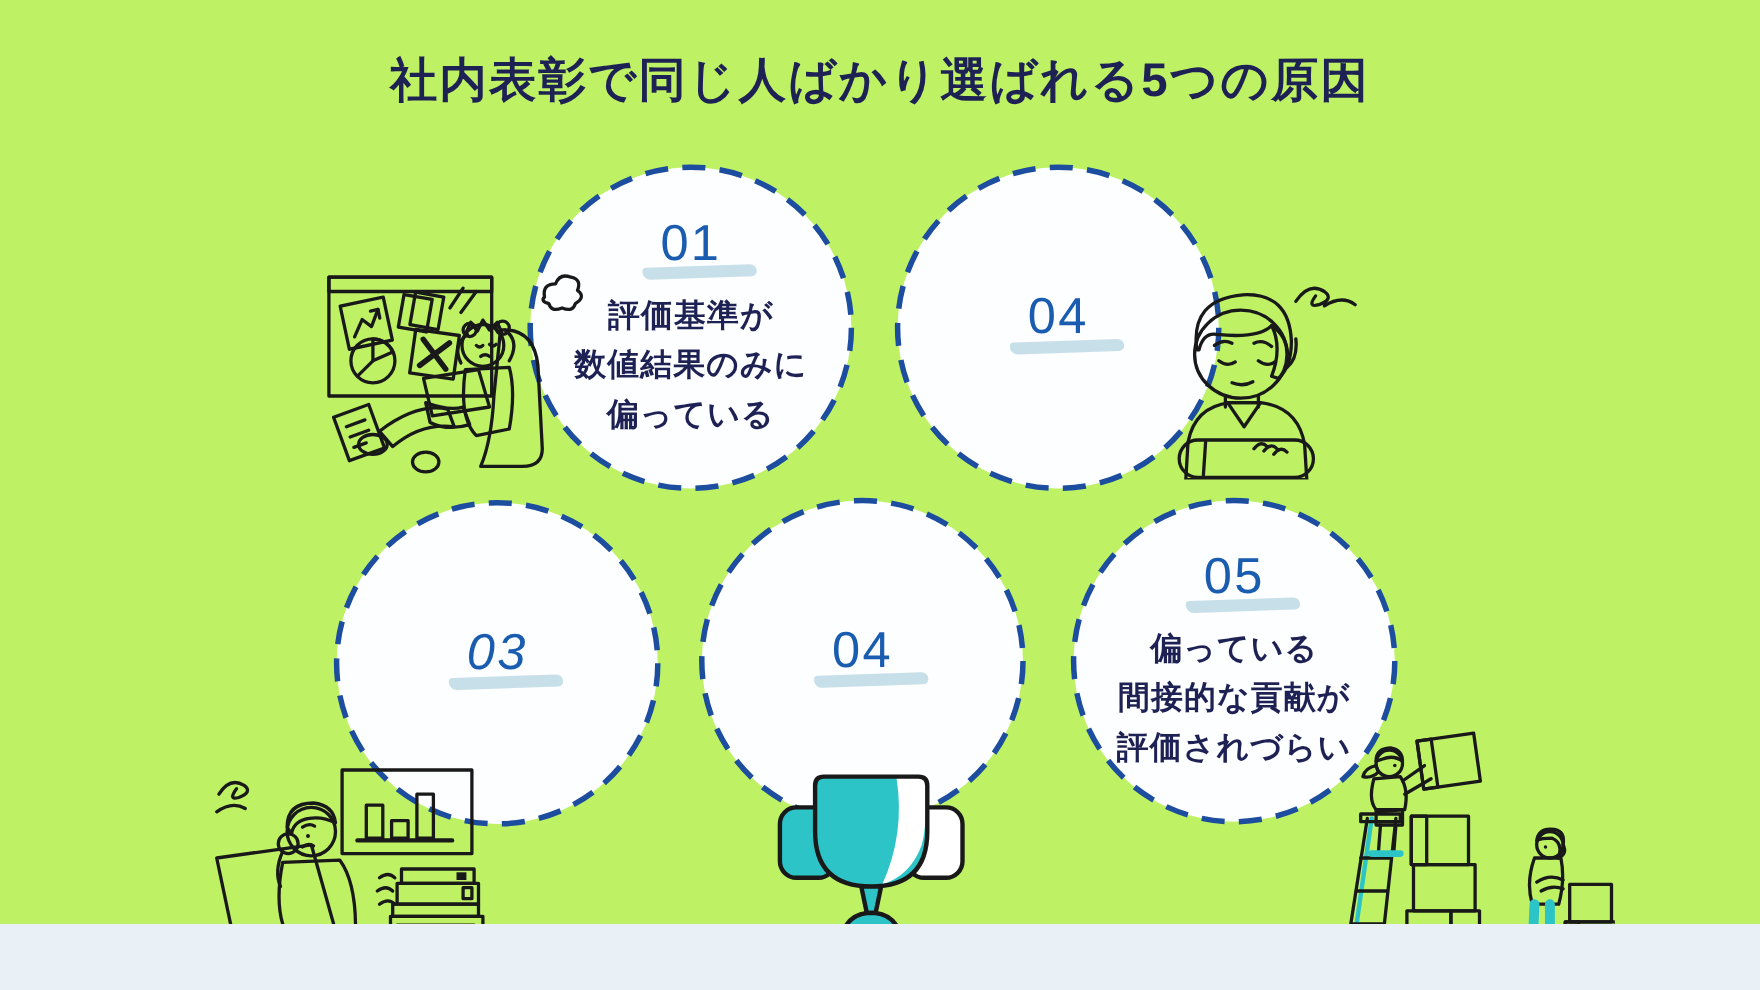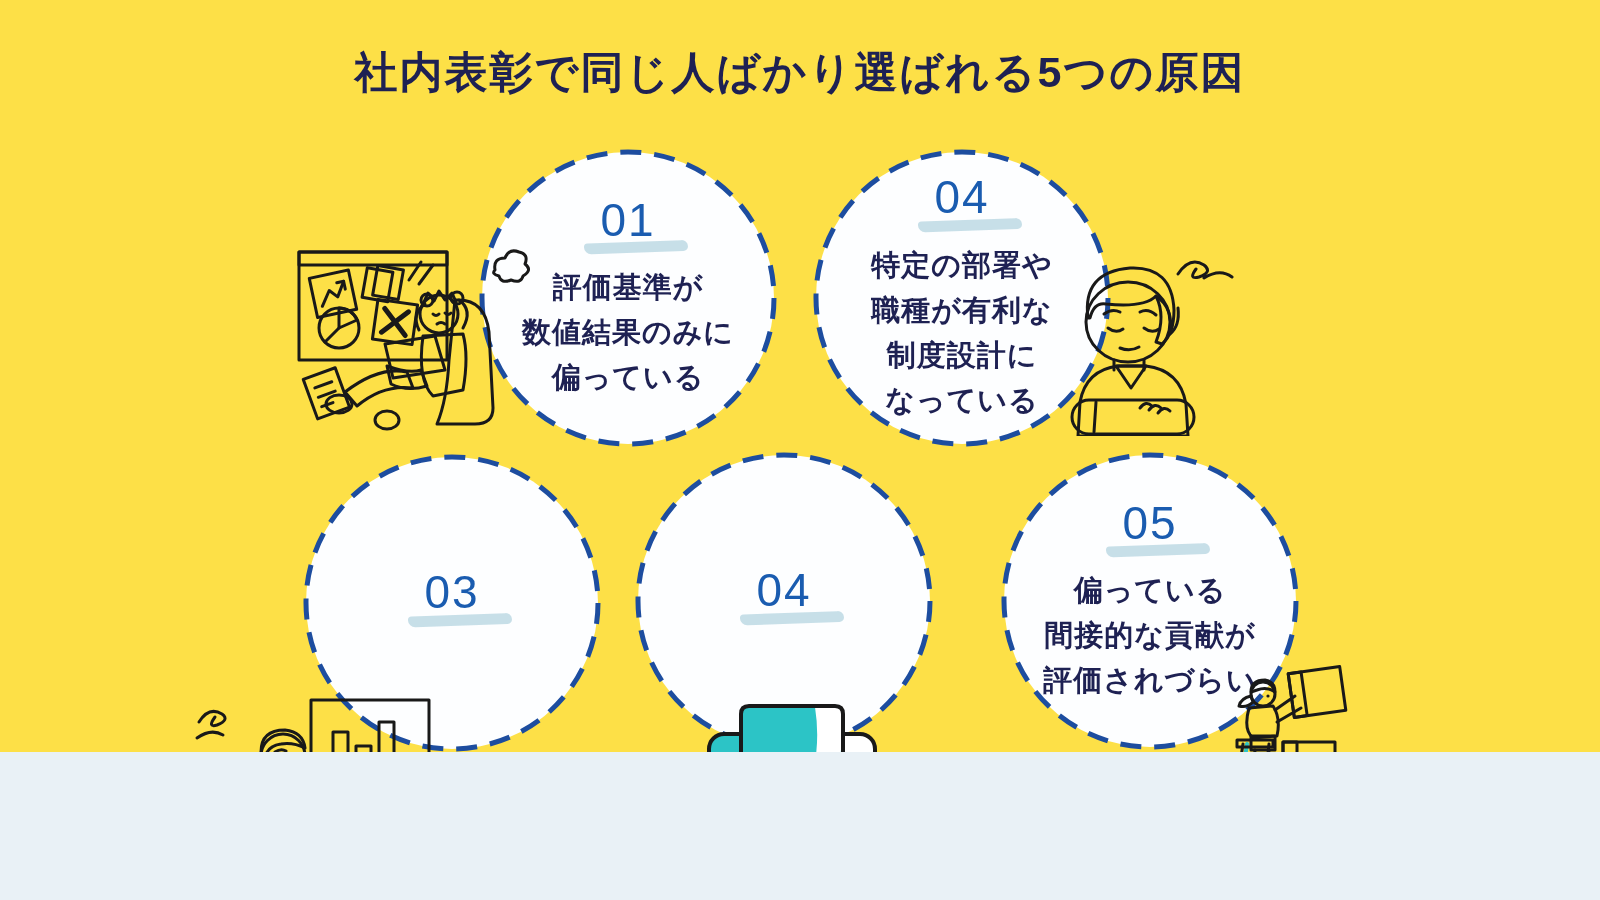--- a/index.html
+++ b/index.html
@@ -2,22 +2,22 @@
 <html lang="ja"><head>
 <meta charset="utf-8">
 <style>
   html,body{margin:0;padding:0;}
   body{
     font-family:"Liberation Sans","DejaVu Sans",sans-serif;
     background:#e9f1f6;
   }
   .canvas{
     position:relative;
-    width:1600px;height:752px;
-    background:#fde047;
+    width:1600px;height:840px;
+    background:#bef264;
     overflow:hidden;
   }
   .title{
     position:absolute;
     left:0;right:0;top:44px;
     margin:0;
     text-align:center;
     font-size:43px;
     font-weight:800;
     letter-spacing:2px;
@@ -83,48 +83,44 @@
     </div>
   </section>
 
   <section class="cause" style="left:812px;top:148px;">
     <svg class="ring" viewBox="0 0 300 300">
       <circle cx="150" cy="150" r="146" fill="#fdfeff" stroke="#1d4d9f" stroke-width="5" stroke-dasharray="21 13"></circle>
     </svg>
     <div class="cause-content">
       <div class="cause-num">04</div>
       <div class="brush"></div>
-      <div class="cause-text">特定の部署や
-職種が有利な
-制度設計に
-なっている</div>
-    </div>
-  </section>
-
-  <section class="cause" style="left:302px;top:453px;">
+    </div>
+  </section>
+
+  <section class="cause" style="left:302px;top:453px;font-style:italic;">
     <svg class="ring" viewBox="0 0 300 300">
       <circle cx="150" cy="150" r="146" fill="#fdfeff" stroke="#1d4d9f" stroke-width="5" stroke-dasharray="21 13"></circle>
     </svg>
     <div class="cause-content">
       <div class="cause-num">03</div>
       <div class="brush"></div>
     </div>
   </section>
 
   <section class="cause" style="left:634px;top:451px;">
     <svg class="ring" viewBox="0 0 300 300">
       <circle cx="150" cy="150" r="146" fill="#fdfeff" stroke="#1d4d9f" stroke-width="5" stroke-dasharray="21 13"></circle>
     </svg>
     <div class="cause-content">
       <div class="cause-num">04</div>
       <div class="brush"></div>
     </div>
   </section>
 
-  <section class="cause" style="left:1000px;top:451px;">
+  <section class="cause" style="left:972px;top:451px;">
     <svg class="ring" viewBox="0 0 300 300">
       <circle cx="150" cy="150" r="146" fill="#fdfeff" stroke="#1d4d9f" stroke-width="5" stroke-dasharray="21 13"></circle>
     </svg>
     <div class="cause-content">
       <div class="cause-num">05</div>
       <div class="brush"></div>
       <div class="cause-text">偏っている
 間接的な貢献が
 評価されづらい</div>
     </div>

